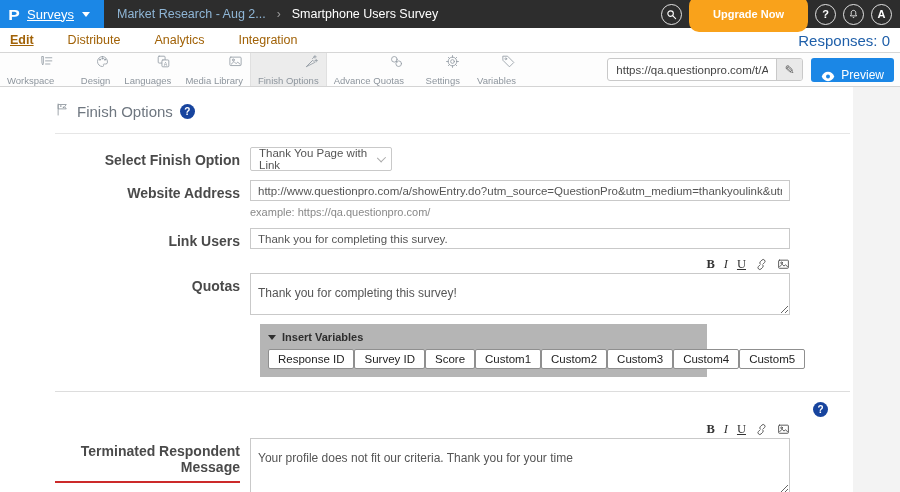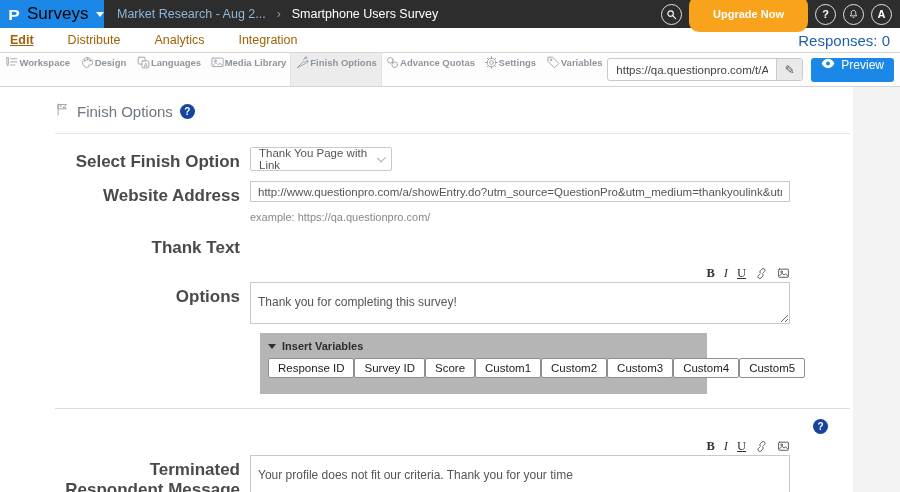--- a/index.html
+++ b/index.html
@@ -3,71 +3,71 @@
 <meta charset="utf-8">
 <style>
   * { margin:0; padding:0; box-sizing:border-box; }
   html,body { width:900px; height:492px; background:#fff; overflow:hidden;
               font-family:"Liberation Sans","DejaVu Sans",sans-serif; }
 
   
   .topbar { height:28px; background:#2d2d2d; display:flex; align-items:center; }
   .logo-block { width:104px; height:28px; background:#1b87e6; display:flex; align-items:center; padding:0 9px; gap:8px; flex-shrink:0; cursor:pointer; }
   .qp-logo { color:#fff; font-weight:bold; font-size:15px; transform:scaleX(1.15); }
-  .product-name { color:#000000; font-size:17px; }
+  .product-name { color:#ffffff; font-size:13px;text-decoration:underline; }
   .caret-down { width:0; height:0; border-left:4px solid transparent; border-right:4px solid transparent; border-top:5px solid #fff; margin-top:1px; }
   .breadcrumb { display:flex; align-items:center; margin-left:13px; font-size:12.5px; }
   .bc-folder { color:#8fb6d6; cursor:pointer; }
   .bc-chevron { color:#9a9a9a; margin:0 11px; font-size:12px; }
   .bc-survey { color:#fff; }
   .topbar-right { margin-left:auto; display:flex; align-items:center; gap:7px; padding-right:8px; }
   .circle-btn { width:21px; height:21px; border:1px solid rgba(255,255,255,.85); border-radius:50%; display:flex; align-items:center; justify-content:center; color:#fff; font-size:11px; font-weight:bold; cursor:pointer; background:transparent; }
   .upgrade-btn { height:36px; border:none; border-radius:10px; background:#f9a21b; color:#fff; font-weight:bold; font-size:11px; padding:0 24px; cursor:pointer; font-family:inherit; }
 
   
   .subnav { height:25px; display:flex; align-items:center; padding:0 10px; border-bottom:1px solid #d6d6d6; background:#fff; }
   .subnav-item { color:#a16207; font-size:12.5px; margin-right:34px; cursor:pointer; }
   .subnav-item.active { text-decoration:underline; font-weight:bold; }
   .responses { margin-left:auto; color:#1f5fa9; font-size:15px; }
 
   
   .icon-toolbar { height:34px; display:flex; align-items:stretch; border-bottom:1px solid #d4d4d4; background:#fdfdfd; }
-  .tb-item { display:flex; flex-direction:row; align-items:flex-start; justify-content:center; padding:2px 7px 1px; min-width:56px; cursor:pointer;font-weight:bold; }
+  .tb-item { display:flex; flex-direction:column; align-items:flex-end; justify-content:center; padding:2px 7px 1px; min-width:56px; cursor:pointer; }
   .tb-item.active { background:#ececec; border-left:1px solid #e0e0e0; border-right:1px solid #e0e0e0; }
   .tb-item svg { width:15px; height:15px; stroke:#98a0a8; fill:none; stroke-width:1.4; stroke-linecap:round; stroke-linejoin:round; }
   .tb-label { font-size:9.5px; color:#8d959d; margin-top:2px; white-space:nowrap; }
   .toolbar-right { margin-left:auto; display:flex; align-items:center; padding-right:6px; }
   .url-box { display:flex; align-items:center; height:23px; border:1px solid #c9c9c9; border-radius:3px; overflow:hidden; background:#fff; }
   .url-text { width:168px; padding:0 8px; font-size:11.5px; color:#444; white-space:nowrap; overflow:hidden; border:none; outline:none; font-family:inherit; }
   .url-edit { width:26px; height:100%; background:#e9e9e9; border-left:1px solid #c9c9c9; display:flex; align-items:center; justify-content:center; color:#555; font-size:12px; cursor:pointer; }
-  .preview-btn { margin-left:8px; height:24px; background:#1b87e6; border:none; border-radius:3px; color:#fff; font-size:12px; padding:0 10px; display:flex; align-items:flex-start; gap:6px; cursor:pointer; font-family:inherit; }
+  .preview-btn { margin-left:8px; height:24px; background:#1b87e6; border:none; border-radius:3px; color:#fff; font-size:12px; padding:0 10px; display:flex; align-items:flex-end; gap:6px; cursor:pointer; font-family:inherit; }
   .preview-btn svg { width:14px; height:11px; }
 
   
   .content { position:relative; height:405px; background:#fff; }
   .right-strip { position:absolute; top:0; right:0; bottom:0; width:47px; background:#f3f3f3; }
   .inner { margin-left:55px; width:795px; }
   .page-head { display:flex; align-items:center; gap:7px; padding:15px 0 12px; border-bottom:1px solid #e6e6e6; }
   .flag-icon svg { width:15px; height:15px; stroke:#8a929a; fill:none; stroke-width:1.3; }
   .page-title { font-size:15px; color:#6f7780; }
   .help-dot { width:15px; height:15px; border-radius:50%; background:#17449e; color:#fff; font-size:10px; font-weight:bold; display:inline-flex; align-items:center; justify-content:center; cursor:pointer; }
 
   .form { padding-top:13px; }
   .frow { display:flex; margin-bottom:9px; }
-  .flabel { width:185px; margin-right:10px; text-align:right; font-size:17px; font-weight:bold; color:#4a4a4a; padding-top:5px; }
+  .flabel { width:185px; margin-right:10px; text-align:right; font-size:14px; font-weight:bold; color:#4a4a4a; padding-top:5px; }
   .sel-box { width:142px; height:24px; border:1px solid #c9c9c9; border-radius:2px; display:flex; align-items:center; padding:0 8px; font-size:11.5px; color:#555; cursor:pointer; background:#fff; }
   .sel-chev { margin-left:auto; width:7px; height:7px; border-right:1.5px solid #a9a9a9; border-bottom:1.5px solid #a9a9a9; transform:rotate(45deg) translateY(-2px); }
   .txt-input { width:540px; height:21px; border:1px solid #c9c9c9; padding:0 7px; font-size:11.5px; color:#555; outline:none; font-family:inherit; }
   .example { margin-left:195px; font-size:11px; color:#888; margin-top:-4px; margin-bottom:10px; }
   .editor-bar { width:735px; display:flex; justify-content:flex-end; align-items:center; gap:9px; margin-bottom:2px; }
   .ed-btn { font-family:"Liberation Serif","DejaVu Serif",serif; font-size:12.5px; color:#333; cursor:pointer; line-height:1; }
   .ed-b { font-weight:bold; } .ed-i { font-style:italic; } .ed-u { text-decoration:underline; }
   .ed-ic svg { width:13px; height:13px; stroke:#444; fill:none; stroke-width:1.6; stroke-linecap:round; display:block; cursor:pointer; }
   .ta { width:540px; height:42px; border:1px solid #c9c9c9; padding:12px 7px; font-size:12px; color:#555; resize:both; outline:none; font-family:inherit; }
-  .vars-panel { margin-left:205px; width:447px; background:#b5b5b5; padding:5px 8px 16px; margin-top:2px; }
+  .vars-panel { margin-left:205px; width:447px; background:#b5b5b5; padding:5px 8px 8px; margin-top:2px; }
   .vars-head { display:flex; align-items:center; gap:6px; font-size:11px; font-weight:bold; color:#2e2e2e; padding:2px 0 6px; cursor:pointer; }
   .vars-tri { width:0; height:0; border-left:4px solid transparent; border-right:4px solid transparent; border-top:5px solid #2e2e2e; }
   .vars-row { display:flex; gap:0; }
   .var-btn { background:#fff; border:1px solid #8f8f8f; border-radius:2px; font-size:11.5px; color:#222; padding:3px 9px; white-space:nowrap; cursor:pointer; font-family:inherit; }
   .divider { border-top:1px solid #ddd; margin-top:14px; }
   .help-row { display:flex; justify-content:flex-end; padding-right:22px; margin:10px 0 6px; }
   .red-underline { display:inline-block; border-bottom:2px solid #cc2a2a; padding-bottom:6px; }
   .dotted-div { border-top:1px dotted #bbb; margin-top:7px; }
 </style>
 </head>
@@ -235,21 +235,22 @@
         </div>
       </div>
 
       <div class="frow">
         <div class="flabel">Website Address</div>
         <input class="txt-input" value="http://www.questionpro.com/a/showEntry.do?utm_source=QuestionPro&amp;utm_medium=thankyoulink&amp;utm_campaign=QPsurveys&amp;u" style="">
       </div>
       <div class="example">example: https://qa.questionpro.com/</div>
 
       <div class="frow">
-        <div class="flabel">Thank Text</div>
+        <div class="flabel">Link Users</div>
+        <input class="txt-input" value="Thank you for completing this survey." style="">
       </div>
 
       <div class="editor-bar">
         <span class="ed-btn ed-b">B</span>
         <span class="ed-btn ed-i">I</span>
         <span class="ed-btn ed-u">U</span>
         <span class="ed-ic">
           <svg viewBox="0 0 24 24">
               <path d="M8.5 13.5l-2 2a3.3 3.3 0 0 0 4.7 4.7l3-3a3.3 3.3 0 0 0 0-4.7"></path>
               <path d="M15.5 10.5l2-2A3.3 3.3 0 0 0 12.8 3.8l-3 3a3.3 3.3 0 0 0 0 4.7"></path>
@@ -258,21 +259,21 @@
         <span class="ed-ic">
           <svg viewBox="0 0 24 24">
               <rect x="3" y="4" width="18" height="15" rx="1.5"></rect>
               <circle cx="8.5" cy="9" r="1.6"></circle>
               <path d="M5 16l4.5-4.5 3.5 3.5 2.5-2.5 4 3.5"></path>
             </svg>
         </span>
       </div>
 
       <div class="frow">
-        <div class="flabel">Options</div>
+        <div class="flabel">Quotas</div>
         <textarea class="ta" style="">Thank you for completing this survey!</textarea>
       </div>
 
       <div class="vars-panel">
         <div class="vars-head">
           <span class="vars-tri"></span>
           <span>Insert Variables</span>
         </div>
         <div class="vars-row">
           <button class="var-btn">Response ID</button>

